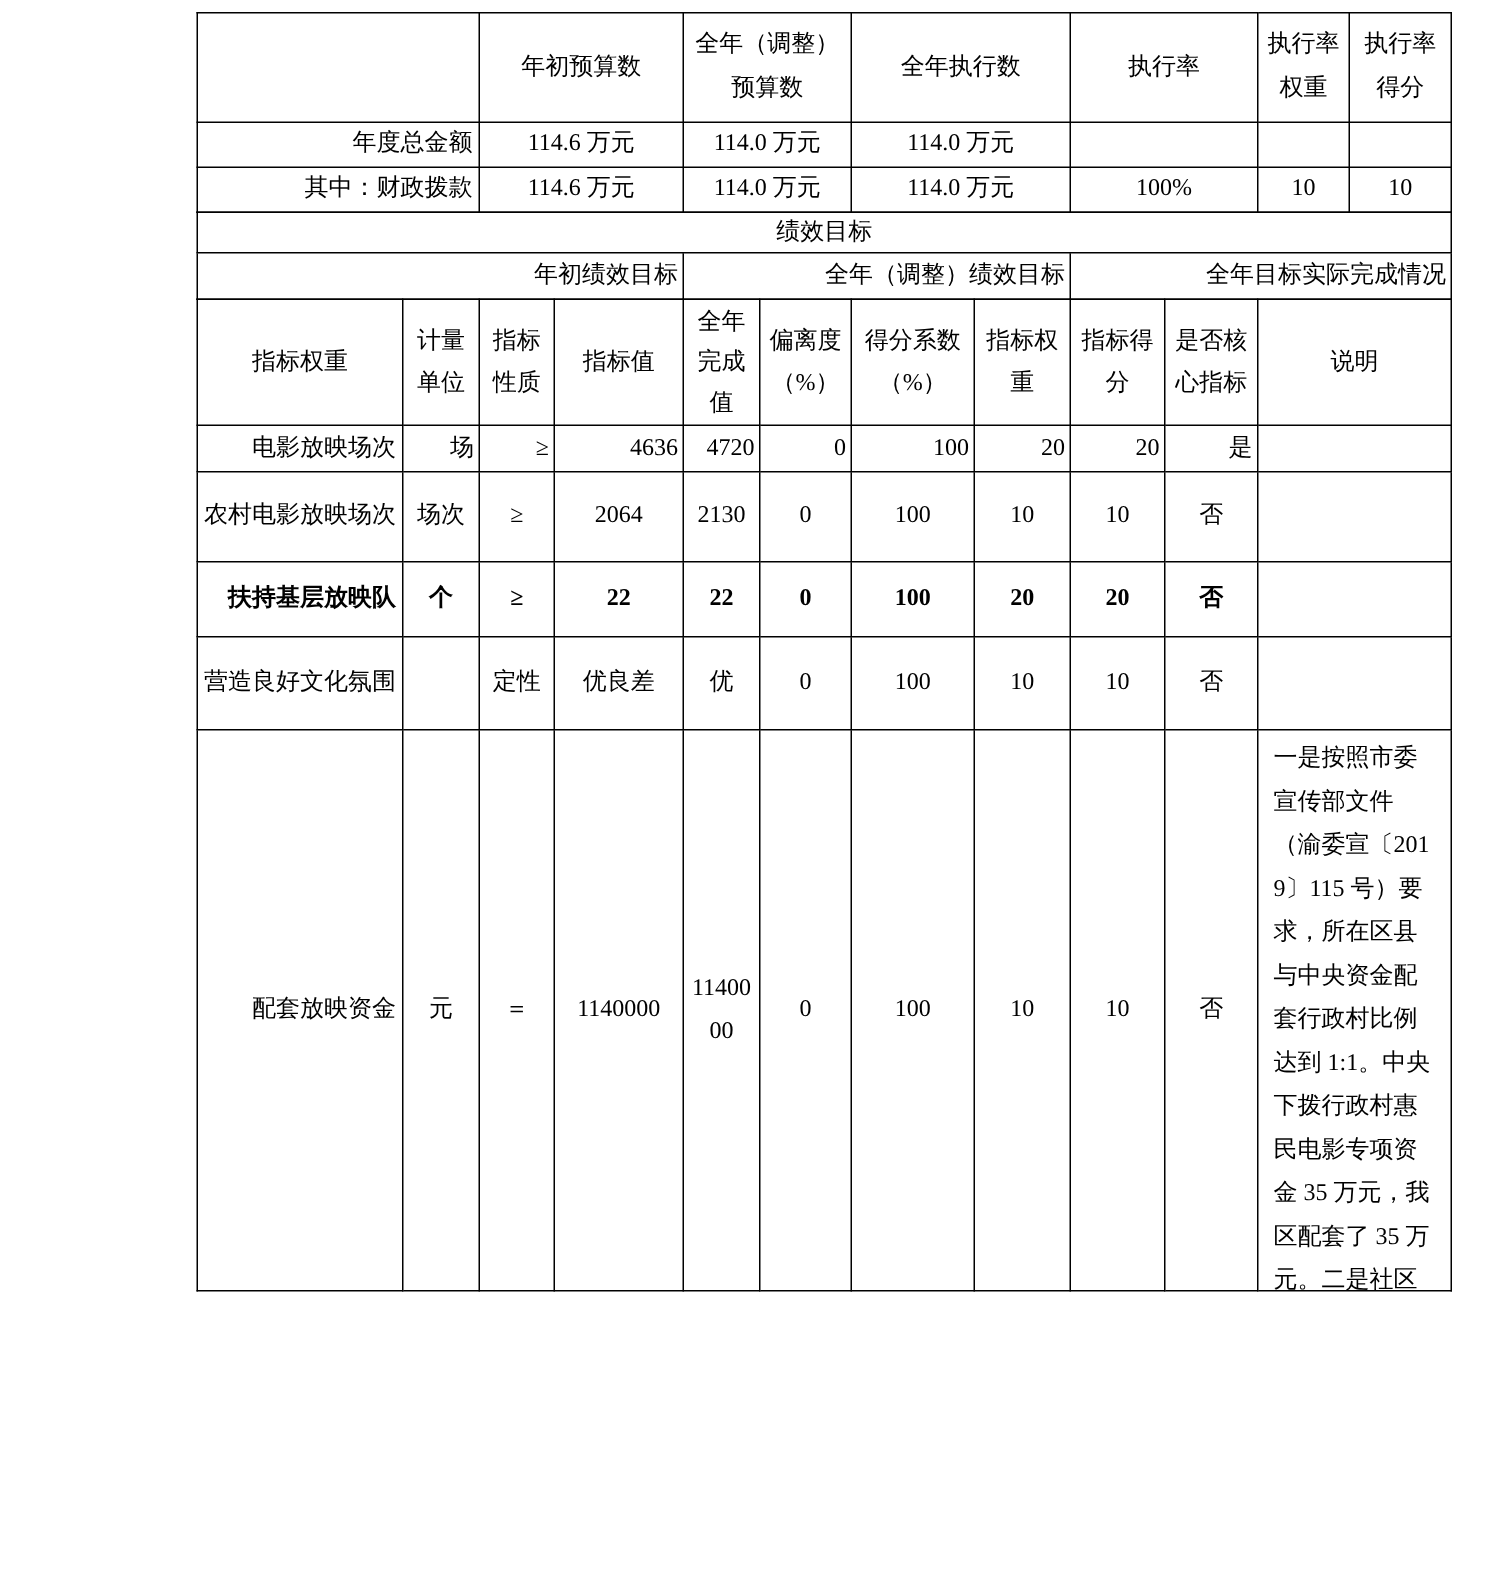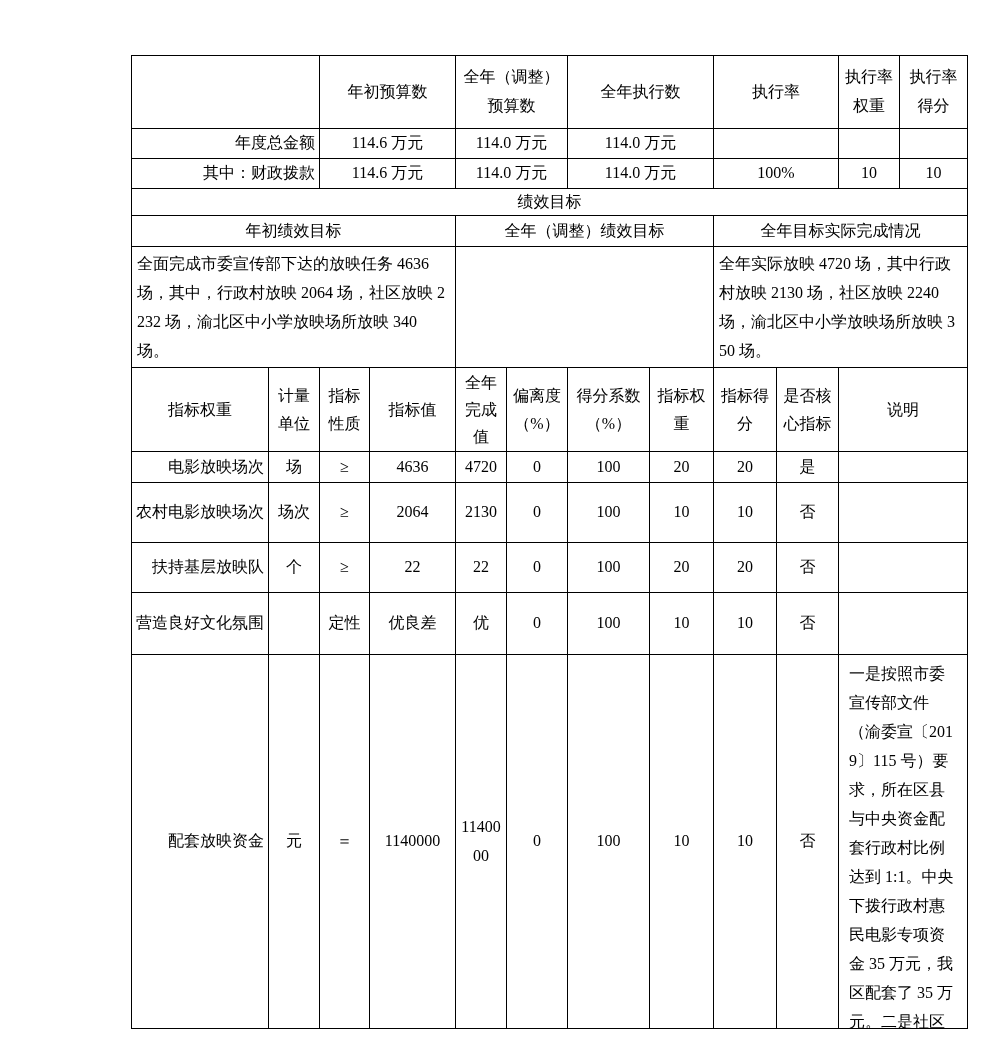--- a/index.html
+++ b/index.html
@@ -4,21 +4,21 @@
 <style>
   * { box-sizing: border-box; }
   html, body {
     margin: 0; padding: 0;
     width: 1000px; height: 1061px;
     background: #ffffff;
     overflow: hidden;
     font-family: "Liberation Serif", "DejaVu Serif", serif;
     color: #000;
   }
-  .page { position: relative; width: 1000px; height: 813px; background: #fff; margin-top: 47px; }
+  .page { position: relative; width: 1000px; height: 813px; background: #fff; }
   .doc { position: absolute; left: 131px; top: 8px; width: 836px; }
   table.t {
     border-collapse: collapse;
     table-layout: fixed;
     width: 836px;
   }
   table.t + table.t { margin-top: -1px; }
   .t td {
     border: 1px solid #000;
     padding: 0 3px;
@@ -26,25 +26,25 @@
     line-height: 1.8;
     text-align: center;
     vertical-align: middle;
     overflow: hidden;
     word-break: break-all;
   }
   .t td.lab { text-align: right; padding: 0 4px; }
   tr.h73 > td { height: 73px; }
   tr.h30 > td { height: 30px; }
   tr.h27 > td { height: 27px; line-height: 26px; }
-  tr.h31 > td { height: 31px; }
+  tr.h31 > td { height: 31px; text-align: right; }
   tr.h116 > td { height: 116px; }
   tr.h84 > td { height: 84px; line-height: 1.7; }
   tr.h60 > td { height: 60px; }
-  tr.h50 > td { height: 50px; }
+  tr.h50 > td { height: 50px; font-weight: bold; }
   tr.h62 > td { height: 62px; }
   tr.h374 > td { height: 374px; }
   td.goal {
     text-align: left;
     vertical-align: top;
     padding: 2px 5px;
     line-height: 29px;
   }
   td.note {
     text-align: left;
@@ -108,25 +108,20 @@
           <col style="width:254px">
       </colgroup>
       <tbody>
           <tr class="h27">
         <td colspan="3">绩效目标</td>
       </tr>
       <tr class="h31">
         <td>年初绩效目标</td>
         <td>全年（调整）绩效目标</td>
         <td>全年目标实际完成情况</td>
-      </tr>
-      <tr class="h116">
-        <td class="goal">全面完成市委宣传部下达的放映任务 4636 场，其中，行政村放映 2064 场，社区放映 2232 场，渝北区中小学放映场所放映 340 场。</td>
-        <td class="goal"></td>
-        <td class="goal">全年实际放映 4720 场，其中行政村放映 2130 场，社区放映 2240 场，渝北区中小学放映场所放映 350 场。</td>
       </tr>
     </tbody>
       </table>
 
     <table class="t">
       <colgroup>
         <col style="width:137px">
           <col style="width:51px">
           <col style="width:50px">
           <col style="width:86px">

